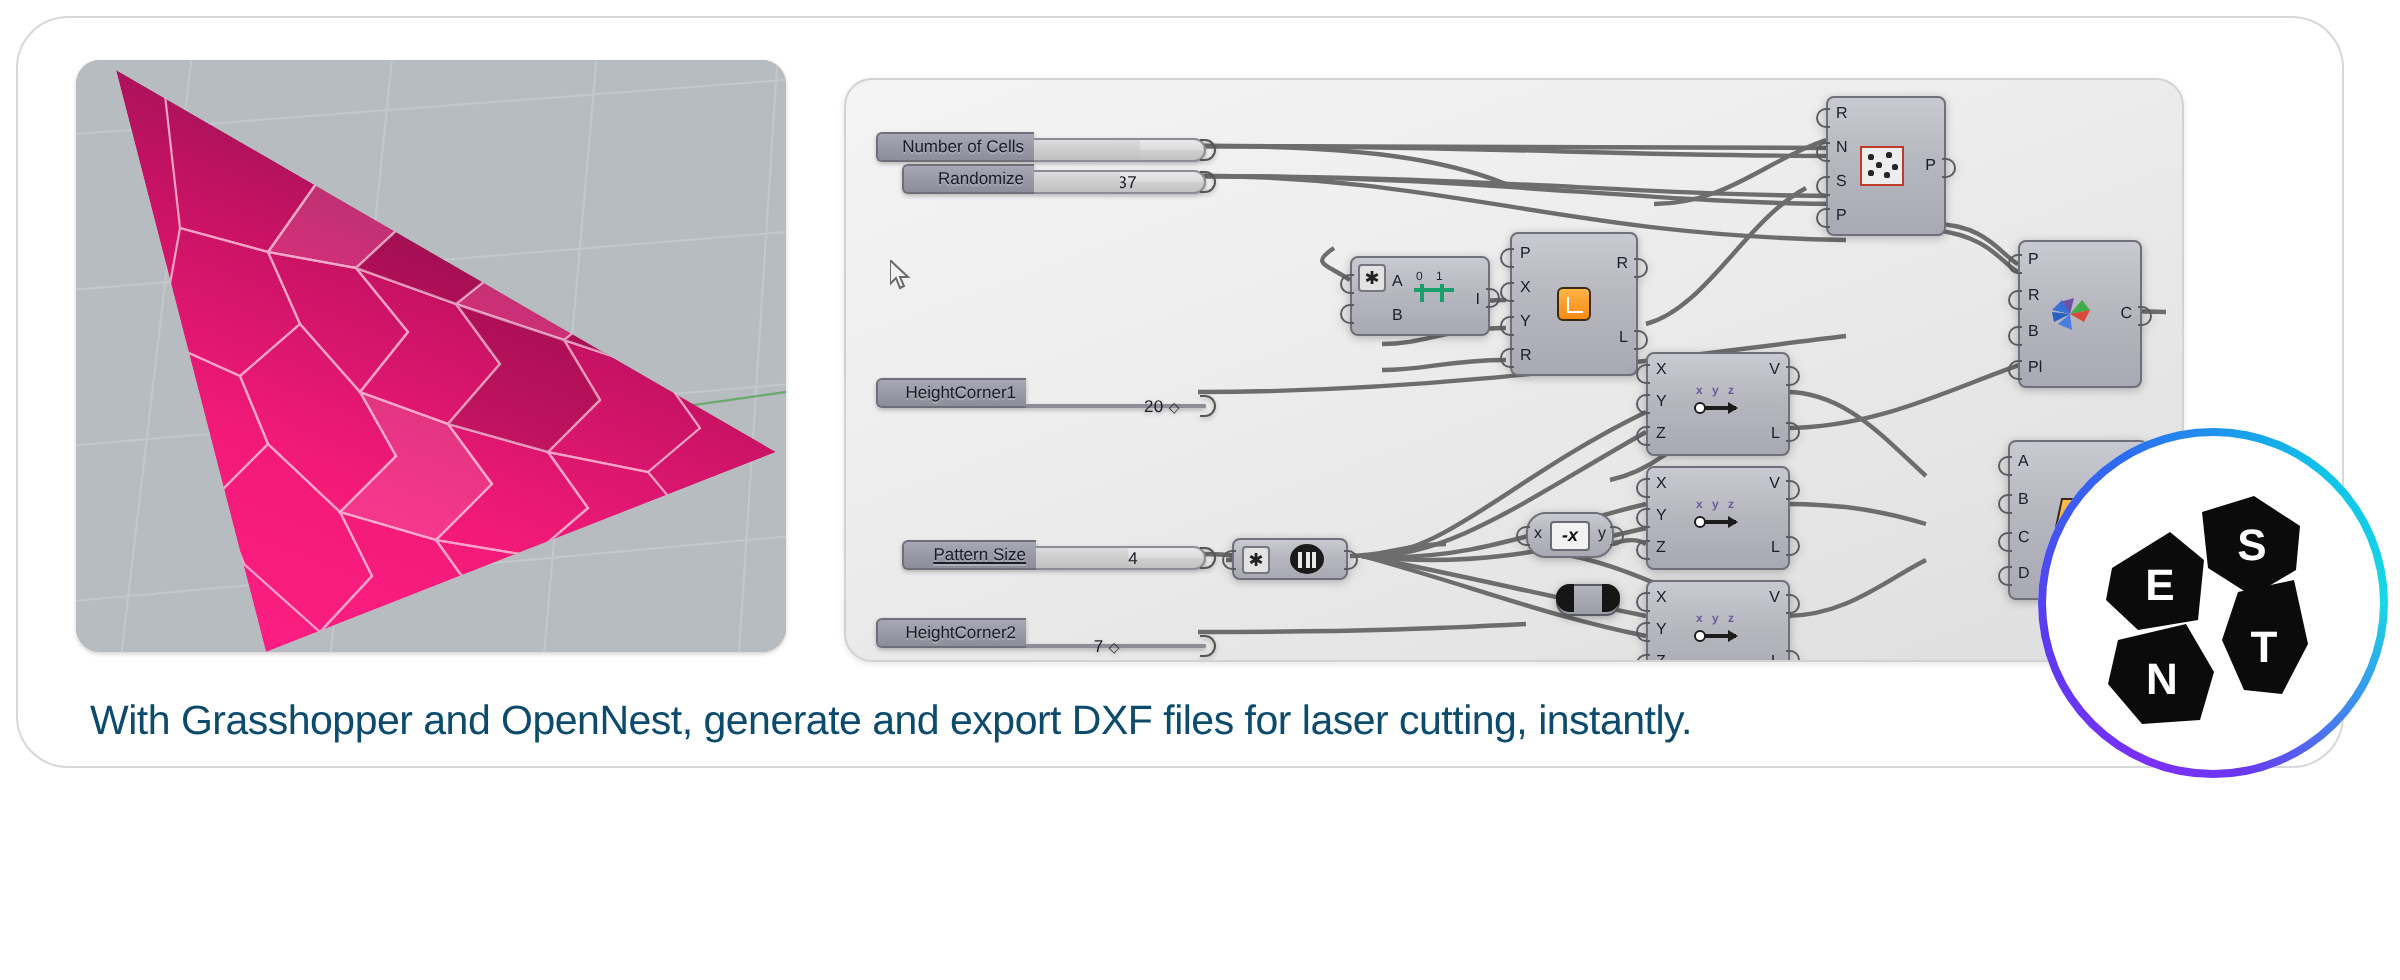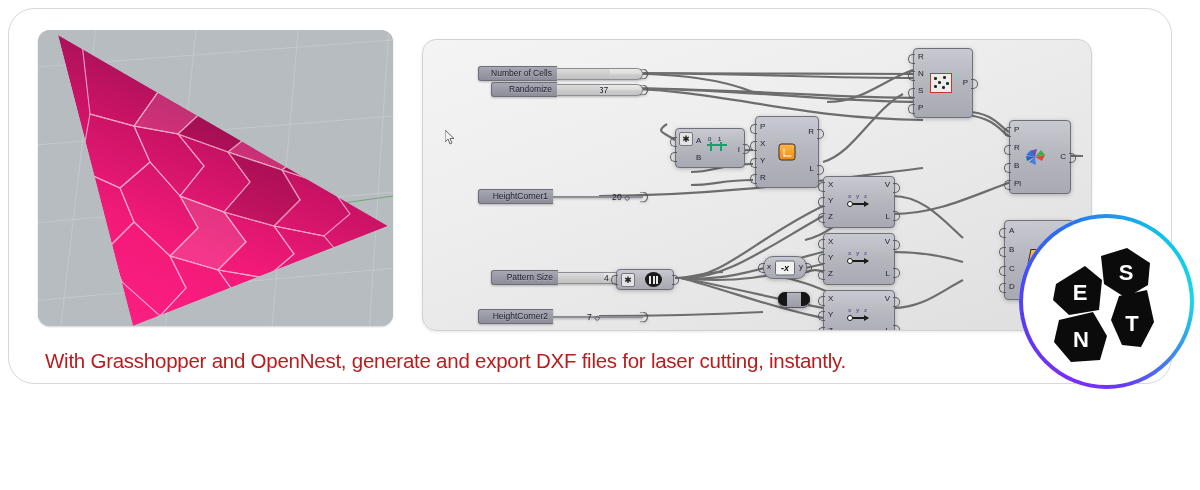--- a/index.html
+++ b/index.html
@@ -23,22 +23,22 @@
   .ghcanvas{
     position:absolute;left:413px;top:30px;width:668px;height:290px;
     border-radius:14px;overflow:hidden;
     background:linear-gradient(160deg,#f4f4f4 0%,#eeeeee 35%,#e6e6e6 70%,#dedede 100%);
     border:1px solid #d2d2d2;
     box-shadow:0 1px 3px rgba(0,0,0,.10);
   }
   .wires{position:absolute;left:0;top:0;width:668px;height:290px;}
 
   
-  .gh-slider{position:absolute;height:15px;display:flex;align-items:center;
-    filter:drop-shadow(0 1px 1px rgba(0,0,0,.25));margin-left:40px;}
+  .gh-slider{position:absolute;height:15px;display:flex;align-items:flex-end;
+    filter:drop-shadow(0 1px 1px rgba(0,0,0,.25));}
   .gh-slider .nub{
     background:linear-gradient(180deg,#a8a8b4 0%,#9a9aa6 50%,#8e8e9a 100%);
     border:1px solid #6f6f7a;border-right:none;
     border-radius:3px 0 0 3px;
     color:#1b1b2a;font-size:8.5px;line-height:13px;
     padding:0 5px;text-align:right;white-space:nowrap;
     text-shadow:0 1px 0 rgba(255,255,255,.25);
     display:flex;align-items:center;justify-content:flex-end;
   }
   .gh-slider .track{
@@ -106,21 +106,21 @@
     border:1px solid #5a5a62;filter:drop-shadow(0 1px 2px rgba(0,0,0,.3));}
   .relay:before,.relay:after{content:"";position:absolute;top:-1px;width:9px;height:14px;background:#161616;}
   .relay:before{left:-1px;border-radius:7px 0 0 7px;}
   .relay:after{right:-1px;border-radius:0 7px 7px 0;}
 
   .cursor{position:absolute;width:12px;height:16px;}
 
   
   .caption{
     position:absolute;left:36px;top:340px;width:1050px;
-    font-size:20.5px;color:#b91c1c;letter-spacing:-.25px;white-space:nowrap;
+    font-size:20.5px;color:#0c4a6e;letter-spacing:-.25px;white-space:nowrap;
   }
 
   
   .logo{position:absolute;left:1010px;top:205px;width:175px;height:175px;border-radius:50%;
     background:#ffffff;padding:0;box-sizing:border-box;}
   .logo .ring{position:absolute;inset:0;border-radius:50%;
     background:conic-gradient(from 200deg,#7b2ff7 0deg,#5b3bf0 60deg,#2b6ef0 130deg,#0fc3e8 200deg,#18d7e6 250deg,#6a37f2 330deg,#7b2ff7 360deg);}
   .logo .inner{position:absolute;inset:4px;border-radius:50%;background:#ffffff;overflow:hidden;}
   .logo svg{position:absolute;inset:0;}
 </style>
@@ -256,21 +256,21 @@
     <div class="gh-slider" style="left:15px;top:149px;width:165px;">
       <div class="nub" style="width:64px;">HeightCorner1</div>
       <div class="track">
         <div class="fill" style="width:30%"></div>
         <span class="val" style="position:absolute;right:12px;"><span>20</span>&nbsp;<span class="dia">◇</span></span>
         <div class="outport"></div>
       </div>
     </div>
 
     <div class="gh-slider" style="left:28px;top:230px;width:152px;">
-      <div class="nub" style="width:56px;">Pattern Size</div>
+      <div class="nub" style="width:56px;text-decoration:underline;">Pattern Size</div>
       <div class="track">
         <div class="fill" style="width:55%"></div>
         <span class="val"><span class="dia">◇</span>&nbsp;<span>24</span></span>
         <div class="outport"></div>
       </div>
     </div>
 
     <div class="gh-slider" style="left:15px;top:269px;width:165px;">
       <div class="nub" style="width:64px;">HeightCorner2</div>
       <div class="track">

